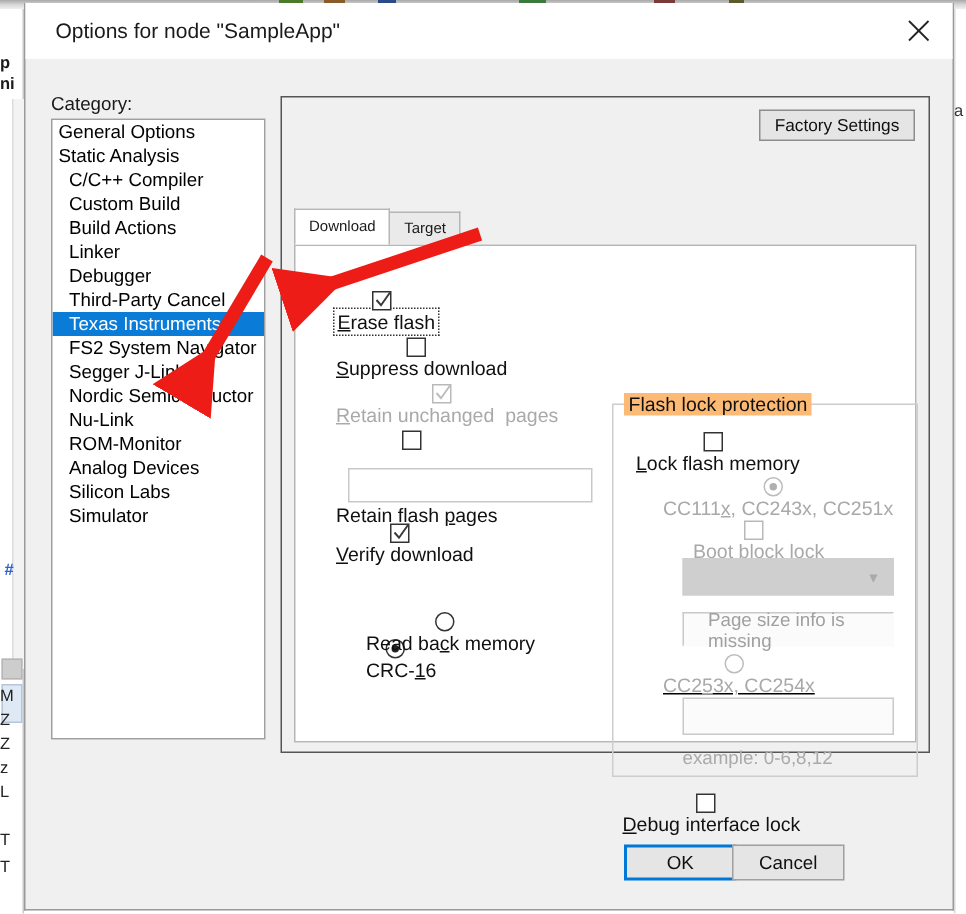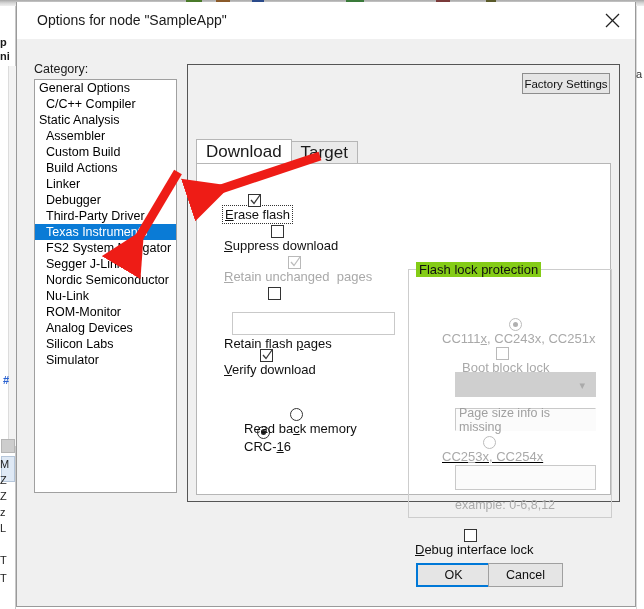--- a/index.html
+++ b/index.html
@@ -104,37 +104,37 @@
   .cat-item.selected { background: #0a7bd6; color: #ffffff; }
 
   
   #right-panel {
     position: absolute; left: 170px; top: 62px;
     width: 433px; height: 438px;
     background: #f0f0f0; border: 1px solid #555555;
   }
   #factory-settings {
     position: absolute; right: 9px; top: 8px;
-    width: 88px; height: 21px;
+    width: 104px; height: 21px;
     background: #e5e5e5; border: 1px solid #8d8d8d;
     font-size: 11.5px; color: #101010;
     display: flex; align-items: center; justify-content: center;
     cursor: pointer;
     font-family: "Liberation Sans", sans-serif;
   }
 
   
   #tabstrip {
     position: absolute; left: 8px; top: 76px;
     height: 22px; display: flex; align-items: flex-end;
     z-index: 3;
   }
   .tab {
     height: 22px; padding: 0 9px;
-    font-size: 17px; color: #1a1a1a;
+    font-size: 10px; color: #1a1a1a;
     display: flex; align-items: center;
     border: 1px solid #b6b6b6; border-bottom: none;
     background: #eaeaea; margin-right: -1px;
     cursor: pointer;
   }
   .tab.active {
     background: #ffffff; border-color: #b6b6b6;
     height: 24px; position: relative; z-index: 4;
   }
   #tabpanel {
@@ -175,21 +175,21 @@
   .lbl.disabled { color: #a9a9a9; }
   .lbl u { text-decoration: underline; }
   .focus-outline {
     outline: 1px dotted #333; outline-offset: 1px;
     padding: 0 1px;
   }
 
   .textbox {
     background: #ffffff; border: 1px solid #c9c9c9;
     font-size: 12.5px; color: #9a9a9a;
-    display: flex; align-items: center; padding-left: 3px;
+    display: flex; align-items: center; padding-left: 16px;
   }
   .textbox.disabled { background: #fbfbfb; color: #a0a0a0; }
   .combo {
     background: #cfcfcf; border: 1px solid #cfcfcf;
     position: relative;
   }
   .combo .chev {
     position: absolute; right: 10px; top: 50%;
     transform: translateY(-50%);
     color: #aaaaaa; font-size: 11px;
@@ -199,21 +199,21 @@
   #flash-group {
     position: absolute; left: 211px; top: 98px;
     width: 204px; height: 256px;
   }
   .group-box {
     position: absolute; left: 0; top: 7px; right: 0; bottom: 0;
     border: 1px solid #cdcdcd;
   }
   .group-legend {
     position: absolute; left: 8px; top: 0px;
-    background: #84cc16; padding: 0 3px;
+    background: #fdba74; padding: 0 3px;
     font-size: 13px; color: #101010;
   }
 
   #debug-interface-lock-row { position: absolute; left: 211px; top: 365px; }
 
   
   .btn-ok, .btn-cancel {
     position: absolute; bottom: 19px;
     width: 75px; height: 24px;
     display: flex; align-items: center; justify-content: center;
@@ -277,28 +277,27 @@
         <line x1="1" y1="1" x2="14" y2="14" stroke="#222" stroke-width="1.2"></line>
         <line x1="14" y1="1" x2="1" y2="14" stroke="#222" stroke-width="1.2"></line>
       </svg>
     </div>
   </div>
 
   <div class="category-label">Category:</div>
 
   <div id="category-list">
       <div class="cat-item">General Options</div>
+      <div class="cat-item">Static Analysis</div>
       <div class="cat-item indent">C/C++ Compiler</div>
-      <div class="cat-item">Static Analysis</div>
-      <div class="cat-item indent">Assembler</div>
       <div class="cat-item indent">Custom Build</div>
       <div class="cat-item indent">Build Actions</div>
       <div class="cat-item indent">Linker</div>
       <div class="cat-item indent">Debugger</div>
-      <div class="cat-item indent">Third-Party Driver</div>
+      <div class="cat-item indent">Third-Party Cancel</div>
       <div class="cat-item indent selected">Texas Instruments</div>
       <div class="cat-item indent">FS2 System Navigator</div>
       <div class="cat-item indent">Segger J-Link</div>
       <div class="cat-item indent">Nordic Semiconductor</div>
       <div class="cat-item indent">Nu-Link</div>
       <div class="cat-item indent">ROM-Monitor</div>
       <div class="cat-item indent">Analog Devices</div>
       <div class="cat-item indent">Silicon Labs</div>
       <div class="cat-item indent">Simulator</div>
     </div>
@@ -359,20 +358,24 @@
 
       <div class="row" style="left:40px; top:244px;">
         <span class="rbtn"></span>
         <span class="lbl">Read ba<u>c</u>k memory</span>
       </div>
 
       <div id="flash-group">
         <div class="group-box"></div>
         <div class="group-legend">Flash lock protection</div>
 
+        <div class="row" style="left:9px; top:26px;">
+          <span class="cbox"></span>
+          <span class="lbl"><u>L</u>ock flash memory</span>
+        </div>
 
         <div class="row" style="left:27px; top:56px;">
           <span class="rbtn disabled">
               <span class="dot"></span>
             </span>
           <span class="lbl disabled">CC111<u>x</u>, CC243x, CC251x</span>
         </div>
 
         <div class="row" style="left:47px; top:85px;">
           <span class="cbox disabled"></span>

